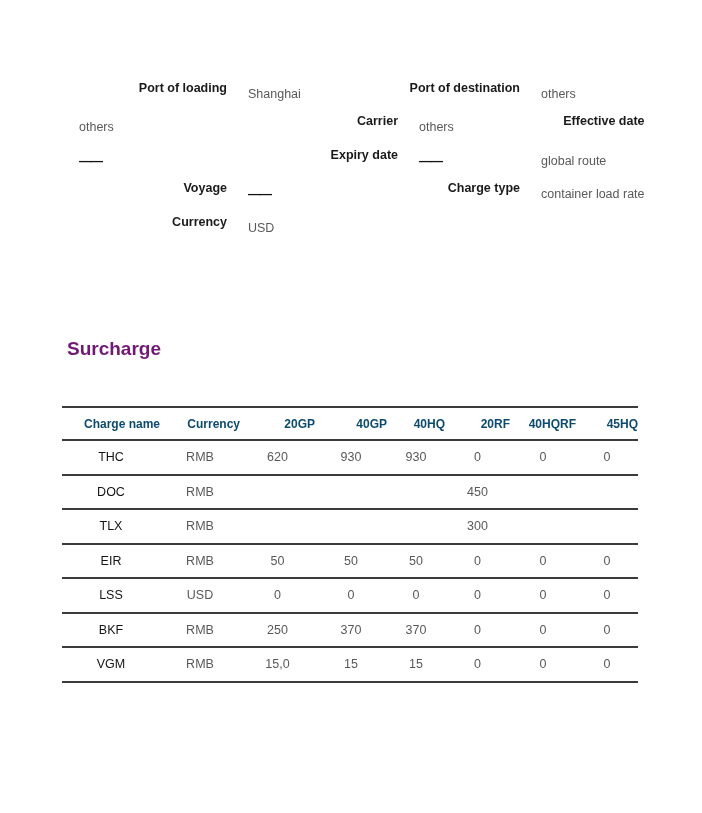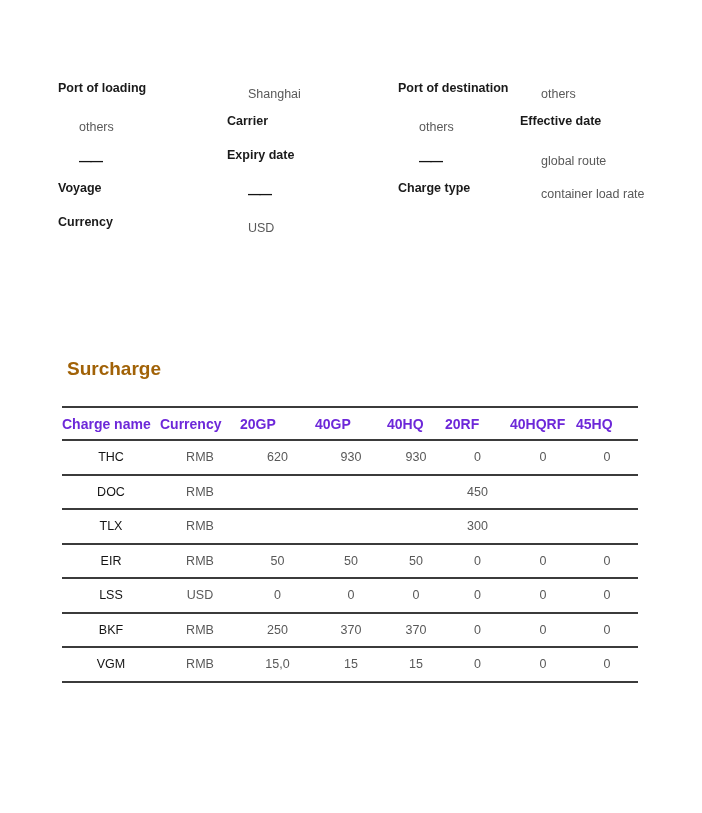--- a/index.html
+++ b/index.html
@@ -23,62 +23,63 @@
     left: 58px;
     width: 586px;
     display: grid;
     grid-template-columns: 169px 171px 122px 1fr;
     grid-auto-rows: 33.5px;
     align-items: center;
   }
   .info-grid .lbl {
     font-weight: bold;
     font-size: 12.5px;
+    text-align: right;
     color: #1a1a1a;
     white-space: nowrap;
   }
   .info-grid .val {
     font-size: 12.5px;
     text-align: left;
     color: #595959;
     padding-left: 21px;
     white-space: nowrap;
     margin-top: 12px;
   }
   .info-grid .val.dash {
     color: #141414;
     font-weight: bold;
     letter-spacing: -1px;
   }
 
   
   .section-title {
     position: absolute;
-    top: 342px;
+    top: 322px;
     left: 67px;
     font-size: 19px;
     font-weight: bold;
-    color: #a16207;
+    color: #701a75;
   }
 
   
   table.surcharge {
     position: absolute;
     top: 406px;
     left: 62px;
     width: 576px;
     border-collapse: collapse;
     table-layout: fixed;
     border-top: 2px solid #3b3b3b;
   }
   table.surcharge th {
-    font-size: 14px;
-    font-weight: bold;
-    color: #6d28d9;
-    text-align: left;
+    font-size: 12px;
+    font-weight: bold;
+    color: #0c4a6e;
+    text-align: right;
     height: 31px;
     border-bottom: 2px solid #3b3b3b;
     padding: 0;
     white-space: nowrap;
   }
   table.surcharge td {
     font-size: 12.5px;
     text-align: center;
     height: 32.5px;
     border-bottom: 2px solid #3b3b3b;

